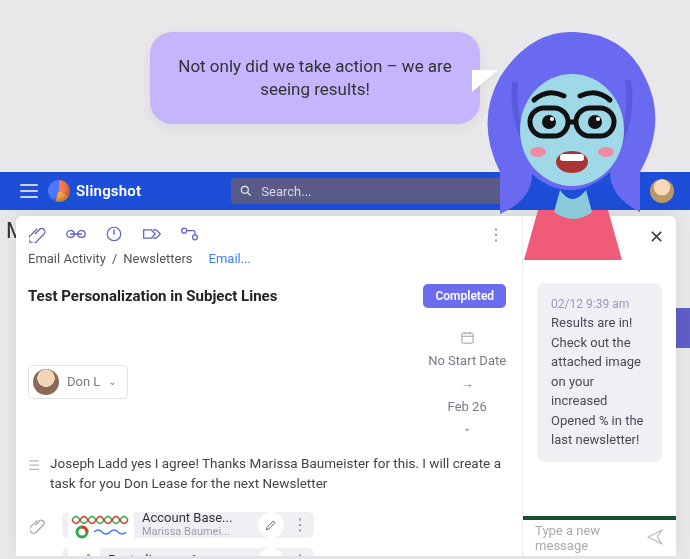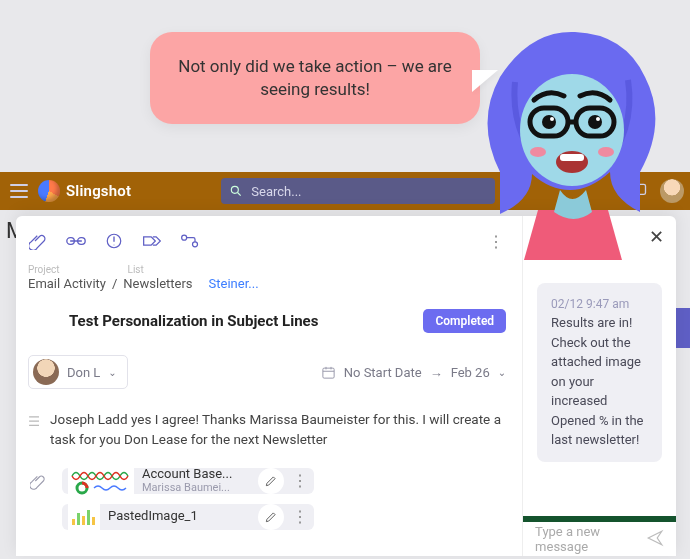--- a/index.html
+++ b/index.html
@@ -2,34 +2,34 @@
 <html><head>
 <meta charset="utf-8">
 <style>
   * { box-sizing: border-box; margin: 0; padding: 0; font-family: -apple-system, BlinkMacSystemFont, "Segoe UI", Roboto, Helvetica, Arial, sans-serif; }
   html, body { width: 690px; height: 559px; overflow: hidden; background: #e8e8eb; }
   .stage { position: relative; width: 690px; height: 559px; }
 
   
   .bubble {
     position: absolute; left: 150px; top: 32px; width: 330px; height: 92px;
-    background: #fca5a5; border-radius: 22px; display: flex; align-items: center; justify-content: flex-end;
+    background: #c4b5fd; border-radius: 22px; display: flex; align-items: center; justify-content: flex-end;
     padding: 24px 24px; text-align: center; color: #333; font-size: 17px; line-height: 1.35;
     box-shadow: 0 4px 14px rgba(0,0,0,0.06);
   }
   .bubble-tail {
     position: absolute; left: 472px; top: 70px; width: 0; height: 0;
     border-left: 26px solid #fff; border-top: 0 solid transparent; border-bottom: 22px solid transparent;
     filter: drop-shadow(2px 2px 2px rgba(0,0,0,0.03));
   }
 
   
   .topnav {
     position: absolute; left: 0; top: 172px; width: 690px; height: 38px;
-    background: #a16207; display: flex; align-items: center; padding: 0 6px;
+    background: #1d4ed8; display: flex; align-items: center; padding: 0 16px;
     color: #fff; z-index: 1;
   }
   .hamburger { width: 26px; height: 26px; display:flex; align-items:center; justify-content:center; border-radius:4px; }
   .hamburger svg { stroke:#cfcfe6; }
   .logo-wrap { display:flex; align-items:center; gap:6px; margin-left:6px; }
   .logo-ball { width:22px; height:22px; border-radius:50%; background: conic-gradient(#ff7a4a 0 120deg,#ffa74a 120deg 200deg,#4a7aff 200deg 360deg); box-shadow: inset -3px -3px 4px rgba(0,0,0,.25);}
   .brand { font-weight:600; font-size:15px; letter-spacing:.2px;}
   .search {
     margin-left: 90px; width: 274px; height: 26px; background: #5a5a88; border-radius: 4px;
     display:flex; align-items:center; gap:8px; padding:0 8px; color:#d7d7ea; font-size:13px;
@@ -55,27 +55,27 @@
   .toolbar { display:flex; align-items:center; gap:18px; height:34px; color:#5f5fc5;}
   .toolbar .spacer{flex:1;}
   .tb-icon { width:20px; height:20px; display:flex; align-items:center; justify-content:center;}
 
   .crumbs { margin-top:6px; font-size:11px; color:#999;}
   .crumbs .labels{ display:flex; gap:68px; font-size:10px; color:#bbb;}
   .crumbs .line{ display:flex; align-items:center; gap:6px; font-size:13px; color:#555; margin-top:1px;}
   .crumbs .change{ color:#3d7eff; margin-left:10px;}
 
   .title-row { display:flex; align-items:center; margin-top:18px; gap:10px;}
-  .title { font-weight:700; font-size:15px; color:#222;margin-left:41px;}
+  .title { font-weight:700; font-size:15px; color:#222;}
   .status-badge { margin-left:auto; background:#6c6cf0; color:#fff; font-size:12px; padding:5px 12px; border-radius:5px; font-weight:600;}
 
   .meta-row { display:flex; align-items:center; margin-top:22px; gap:8px; font-size:13px; color:#7a7a88;}
   .assignee { display:flex; align-items:center; gap:8px; border:1px solid #e2e2ea; border-radius:5px; padding:3px 10px 3px 4px;}
   .assignee .pic{ width:26px; height:26px; border-radius:50%; background:#d9c; background: radial-gradient(circle at 50% 35%, #f2d6b8 0 40%, #8a6a55 42% 100%);}
-  .date-block{ margin-left:auto; display:flex; align-items:center; gap:8px;}
+  .date-block{ margin-left:auto; display:flex; align-items:center; gap:8px;flex-direction:column;}
 
   .desc-row { display:flex; gap:10px; margin-top:20px; font-size:13.5px; color:#444; line-height:1.5;}
   .desc-row .drag{ color:#bbb; padding-top:2px;}
 
   .attach-area { display:flex; gap:14px; margin-top:18px;}
   .clip-col{ width:20px; display:flex; align-items:flex-start; justify-content:center; color:#9a9aac; padding-top:4px;}
   .cards{ display:flex; flex-direction:column; gap:10px;}
   .card{ width:252px; height:26px; background:#efeff4; border-radius:6px; display:flex; align-items:center; gap:8px; padding:4px 6px;}
   .thumb{ width:66px; height:34px; background:#fff; border-radius:3px; display:flex; align-items:center; justify-content:center; overflow:hidden;}
   .thumb.small{ width:32px;}
@@ -87,21 +87,21 @@
 
   
   .right-head { display:flex; align-items:center; padding:10px 12px 8px 16px; font-size:13.5px; color:#444;}
   .right-head .x{ margin-left:auto; font-size:18px; color:#444;}
   .msg-bubble {
     margin:28px 14px 0 14px; background:#efeff4; border-radius:8px; padding:12px 14px;
     font-size:13px; color:#4a4a58; line-height:1.5;
   }
   .msg-bubble .ts{ color:#9a9aba; font-size:12px; }
   .msg-bubble .mentions{ color:#5f5fe0; margin-top:4px;}
-  .compose{ margin-top:auto; border-top:6px solid #14532d; height:40px; display:flex; align-items:center; padding:0 12px; color:#aaa; font-size:13px;}
+  .compose{ margin-top:auto; border-top:4px solid #14532d; height:40px; display:flex; align-items:center; padding:0 12px; color:#aaa; font-size:13px;}
   .compose .send{ margin-left:auto; color:#bbb;}
 
   
   .mascot { position:absolute; left:460px; top:22px; width:220px; height:238px; z-index:5;}
   .mascot svg{ width:100%; height:100%; }
 
   
   .sq{ stroke-width:1.4; fill:none;}
 </style>
 </head>
@@ -177,29 +177,25 @@
               <circle cx="5" cy="4" r="3" fill="none" stroke="#5f5fc5" stroke-width="1.5"></circle>
               <circle cx="18" cy="12" r="3" fill="none" stroke="#5f5fc5" stroke-width="1.5"></circle>
               <path d="M8 4h8a2 2 0 012 2v3" fill="none" stroke="#5f5fc5" stroke-width="1.5"></path>
             </svg>
         </div>
         <div class="spacer"></div>
         <div class="tb-icon" style="color:#888;">⋮</div>
       </div>
 
       <div class="crumbs">
-        <div class="labels">
-          <span>Project</span>
-          <span>List</span>
-        </div>
         <div class="line">
           <span>Email Activity</span>
           <span>/</span>
           <span>Newsletters</span>
-          <span class="change">Steiner...</span>
+          <span class="change">Email...</span>
         </div>
       </div>
 
       <div class="title-row">
         <span class="title">Test Personalization in Subject Lines</span>
         <span class="status-badge">Completed</span>
       </div>
 
       <div class="meta-row">
         <div class="assignee">
@@ -276,21 +272,21 @@
         </div>
       </div>
     </div>
 
     <div class="right-col">
       <div class="right-head">
         <span>All Activity</span>
         <span class="x">✕</span>
       </div>
       <div class="msg-bubble">
-        <div class="ts">02/12 9:47 am</div>
+        <div class="ts">02/12 9:39 am</div>
         <div>Results are in! Check out the attached image on your increased Opened % in the last newsletter!</div>
       </div>
       <div class="compose">
         <span>Type a new message</span>
         <span class="send">
           <svg width="18" height="18" viewBox="0 0 24 24">
               <path d="M3 12l18-9-6 9 6 9z" fill="none" stroke="#bbb" stroke-width="1.6"></path>
             </svg>
         </span>
       </div>

